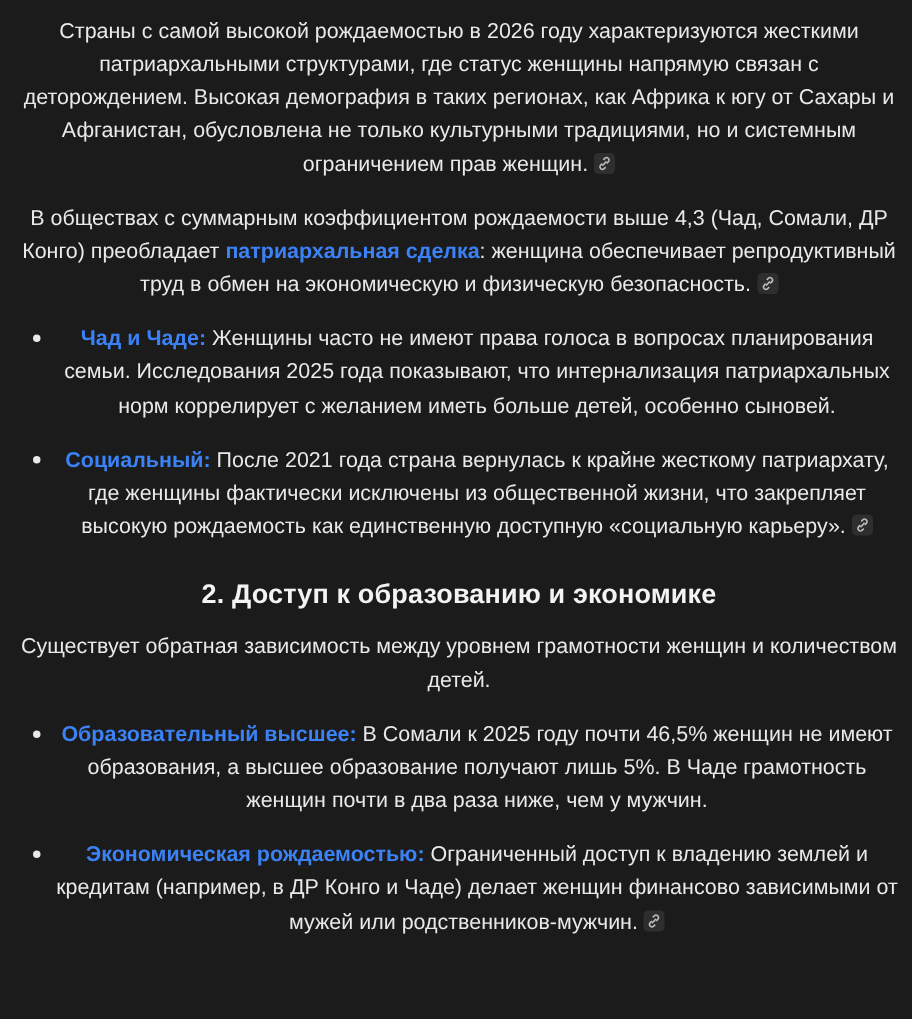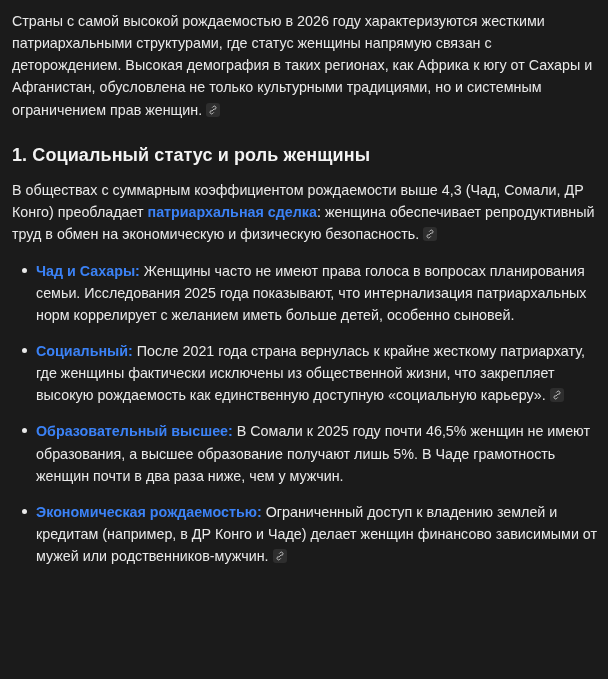--- a/index.html
+++ b/index.html
@@ -13,20 +13,21 @@
     overflow: hidden;
     font-family: "Liberation Sans", sans-serif;
     color: #e8e8e8;
   }
   .page {
     box-sizing: border-box;
     width: 608px;
     height: 679px;
     padding: 10px 8px 0 12px;
     background: #1b1b1b;
+    text-align: center;
   }
   p.para {
     margin: 0 0 14px 0;
     font-size: 14.3px;
     line-height: 1.55;
     color: #e9e9e9;
   }
   h2.heading {
     margin: 22px 0 12px 0;
     font-size: 18px;
@@ -82,38 +83,39 @@
 <body>
 
 <div class="page">
 
   <p class="para"><span>Страны с самой высокой рождаемостью в 2026 году характеризуются жесткими патриархальными структурами, где статус женщины напрямую связан с деторождением. Высокая демография в таких регионах, как Африка к югу от Сахары и Афганистан, обусловлена не только культурными традициями, но и системным ограничением прав женщин.</span><span class="link-icon"><svg width="10" height="10" viewBox="0 0 10 10">
           <path d="M3.6 6.4 L6.4 3.6" stroke="#bdbdbd" stroke-width="1" fill="none"></path>
           <path d="M4.2 2.6 L5.2 1.6 a1.6 1.6 0 0 1 2.3 2.3 L6.5 4.9" stroke="#bdbdbd" stroke-width="1" fill="none"></path>
           <path d="M5.8 7.4 L4.8 8.4 a1.6 1.6 0 0 1 -2.3 -2.3 L3.5 5.1" stroke="#bdbdbd" stroke-width="1" fill="none"></path>
         </svg></span></p>
 
-  <h2 class="heading">1. Социальный статус и роль женщины</h2>
 
   <p class="para"><span>В обществах с суммарным коэффициентом рождаемости выше 4,3 (Чад, Сомали, ДР Конго) преобладает </span><span class="b">патриархальная сделка</span><span>: женщина обеспечивает репродуктивный труд в обмен на экономическую и физическую безопасность.</span><span class="link-icon"><svg width="10" height="10" viewBox="0 0 10 10">
           <path d="M3.6 6.4 L6.4 3.6" stroke="#bdbdbd" stroke-width="1" fill="none"></path>
           <path d="M4.2 2.6 L5.2 1.6 a1.6 1.6 0 0 1 2.3 2.3 L6.5 4.9" stroke="#bdbdbd" stroke-width="1" fill="none"></path>
           <path d="M5.8 7.4 L4.8 8.4 a1.6 1.6 0 0 1 -2.3 -2.3 L3.5 5.1" stroke="#bdbdbd" stroke-width="1" fill="none"></path>
         </svg></span></p>
 
   <ul class="bullets">
-    <li><span class="b">Чад и Сахары:</span><span> Женщины часто не имеют права голоса в вопросах планирования семьи. Исследования 2025 года показывают, что интернализация патриархальных норм коррелирует с желанием иметь больше детей, особенно сыновей.</span></li>
+    <li><span class="b">Чад и Чаде:</span><span> Женщины часто не имеют права голоса в вопросах планирования семьи. Исследования 2025 года показывают, что интернализация патриархальных норм коррелирует с желанием иметь больше детей, особенно сыновей.</span></li>
     <li><span class="b">Социальный:</span><span> После 2021 года страна вернулась к крайне жесткому патриархату, где женщины фактически исключены из общественной жизни, что закрепляет высокую рождаемость как единственную доступную «социальную карьеру».</span><span class="link-icon"><svg width="10" height="10" viewBox="0 0 10 10">
             <path d="M3.6 6.4 L6.4 3.6" stroke="#bdbdbd" stroke-width="1" fill="none"></path>
             <path d="M4.2 2.6 L5.2 1.6 a1.6 1.6 0 0 1 2.3 2.3 L6.5 4.9" stroke="#bdbdbd" stroke-width="1" fill="none"></path>
             <path d="M5.8 7.4 L4.8 8.4 a1.6 1.6 0 0 1 -2.3 -2.3 L3.5 5.1" stroke="#bdbdbd" stroke-width="1" fill="none"></path>
           </svg></span></li>
   </ul>
 
+  <h2 class="heading">2. Доступ к образованию и экономике</h2>
 
+  <p class="para">Существует обратная зависимость между уровнем грамотности женщин и количеством детей.</p>
 
   <ul class="bullets">
     <li><span class="b">Образовательный высшее:</span><span> В Сомали к 2025 году почти 46,5% женщин не имеют образования, а высшее образование получают лишь 5%. В Чаде грамотность женщин почти в два раза ниже, чем у мужчин.</span></li>
     <li><span class="b">Экономическая рождаемостью:</span><span> Ограниченный доступ к владению землей и кредитам (например, в ДР Конго и Чаде) делает женщин финансово зависимыми от мужей или родственников-мужчин.</span><span class="link-icon"><svg width="10" height="10" viewBox="0 0 10 10">
             <path d="M3.6 6.4 L6.4 3.6" stroke="#bdbdbd" stroke-width="1" fill="none"></path>
             <path d="M4.2 2.6 L5.2 1.6 a1.6 1.6 0 0 1 2.3 2.3 L6.5 4.9" stroke="#bdbdbd" stroke-width="1" fill="none"></path>
             <path d="M5.8 7.4 L4.8 8.4 a1.6 1.6 0 0 1 -2.3 -2.3 L3.5 5.1" stroke="#bdbdbd" stroke-width="1" fill="none"></path>
           </svg></span></li>
   </ul>
 

